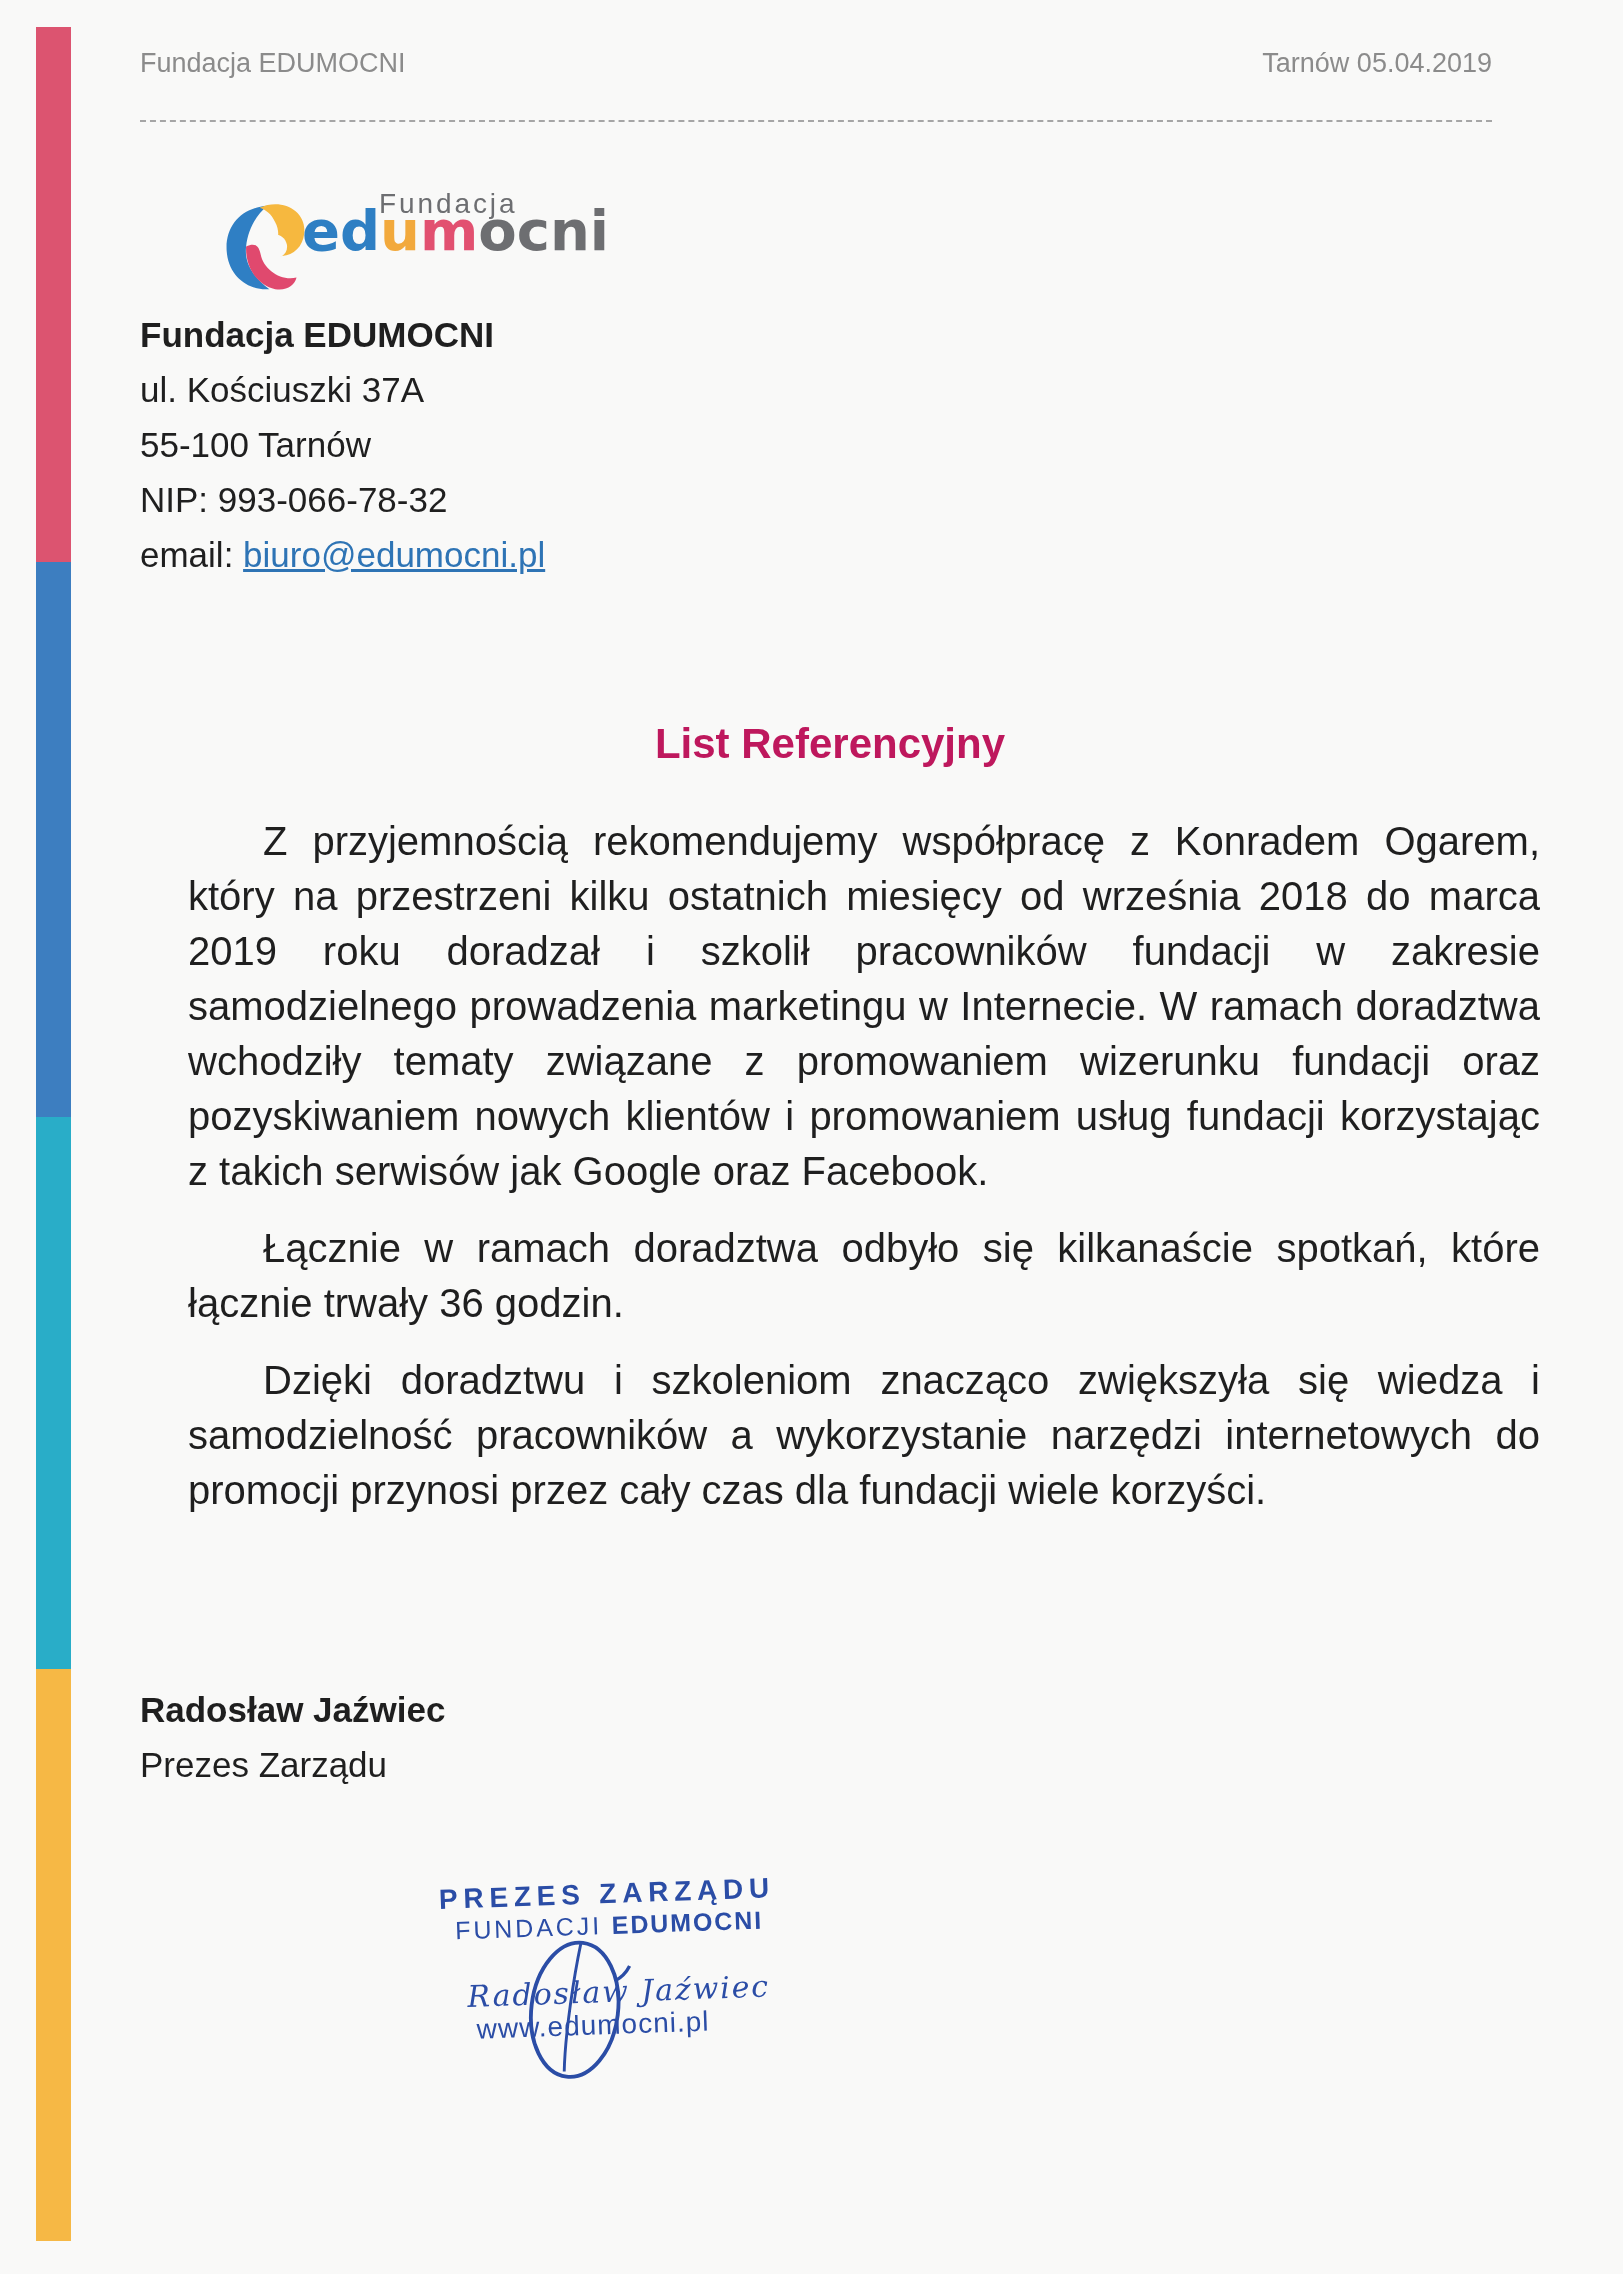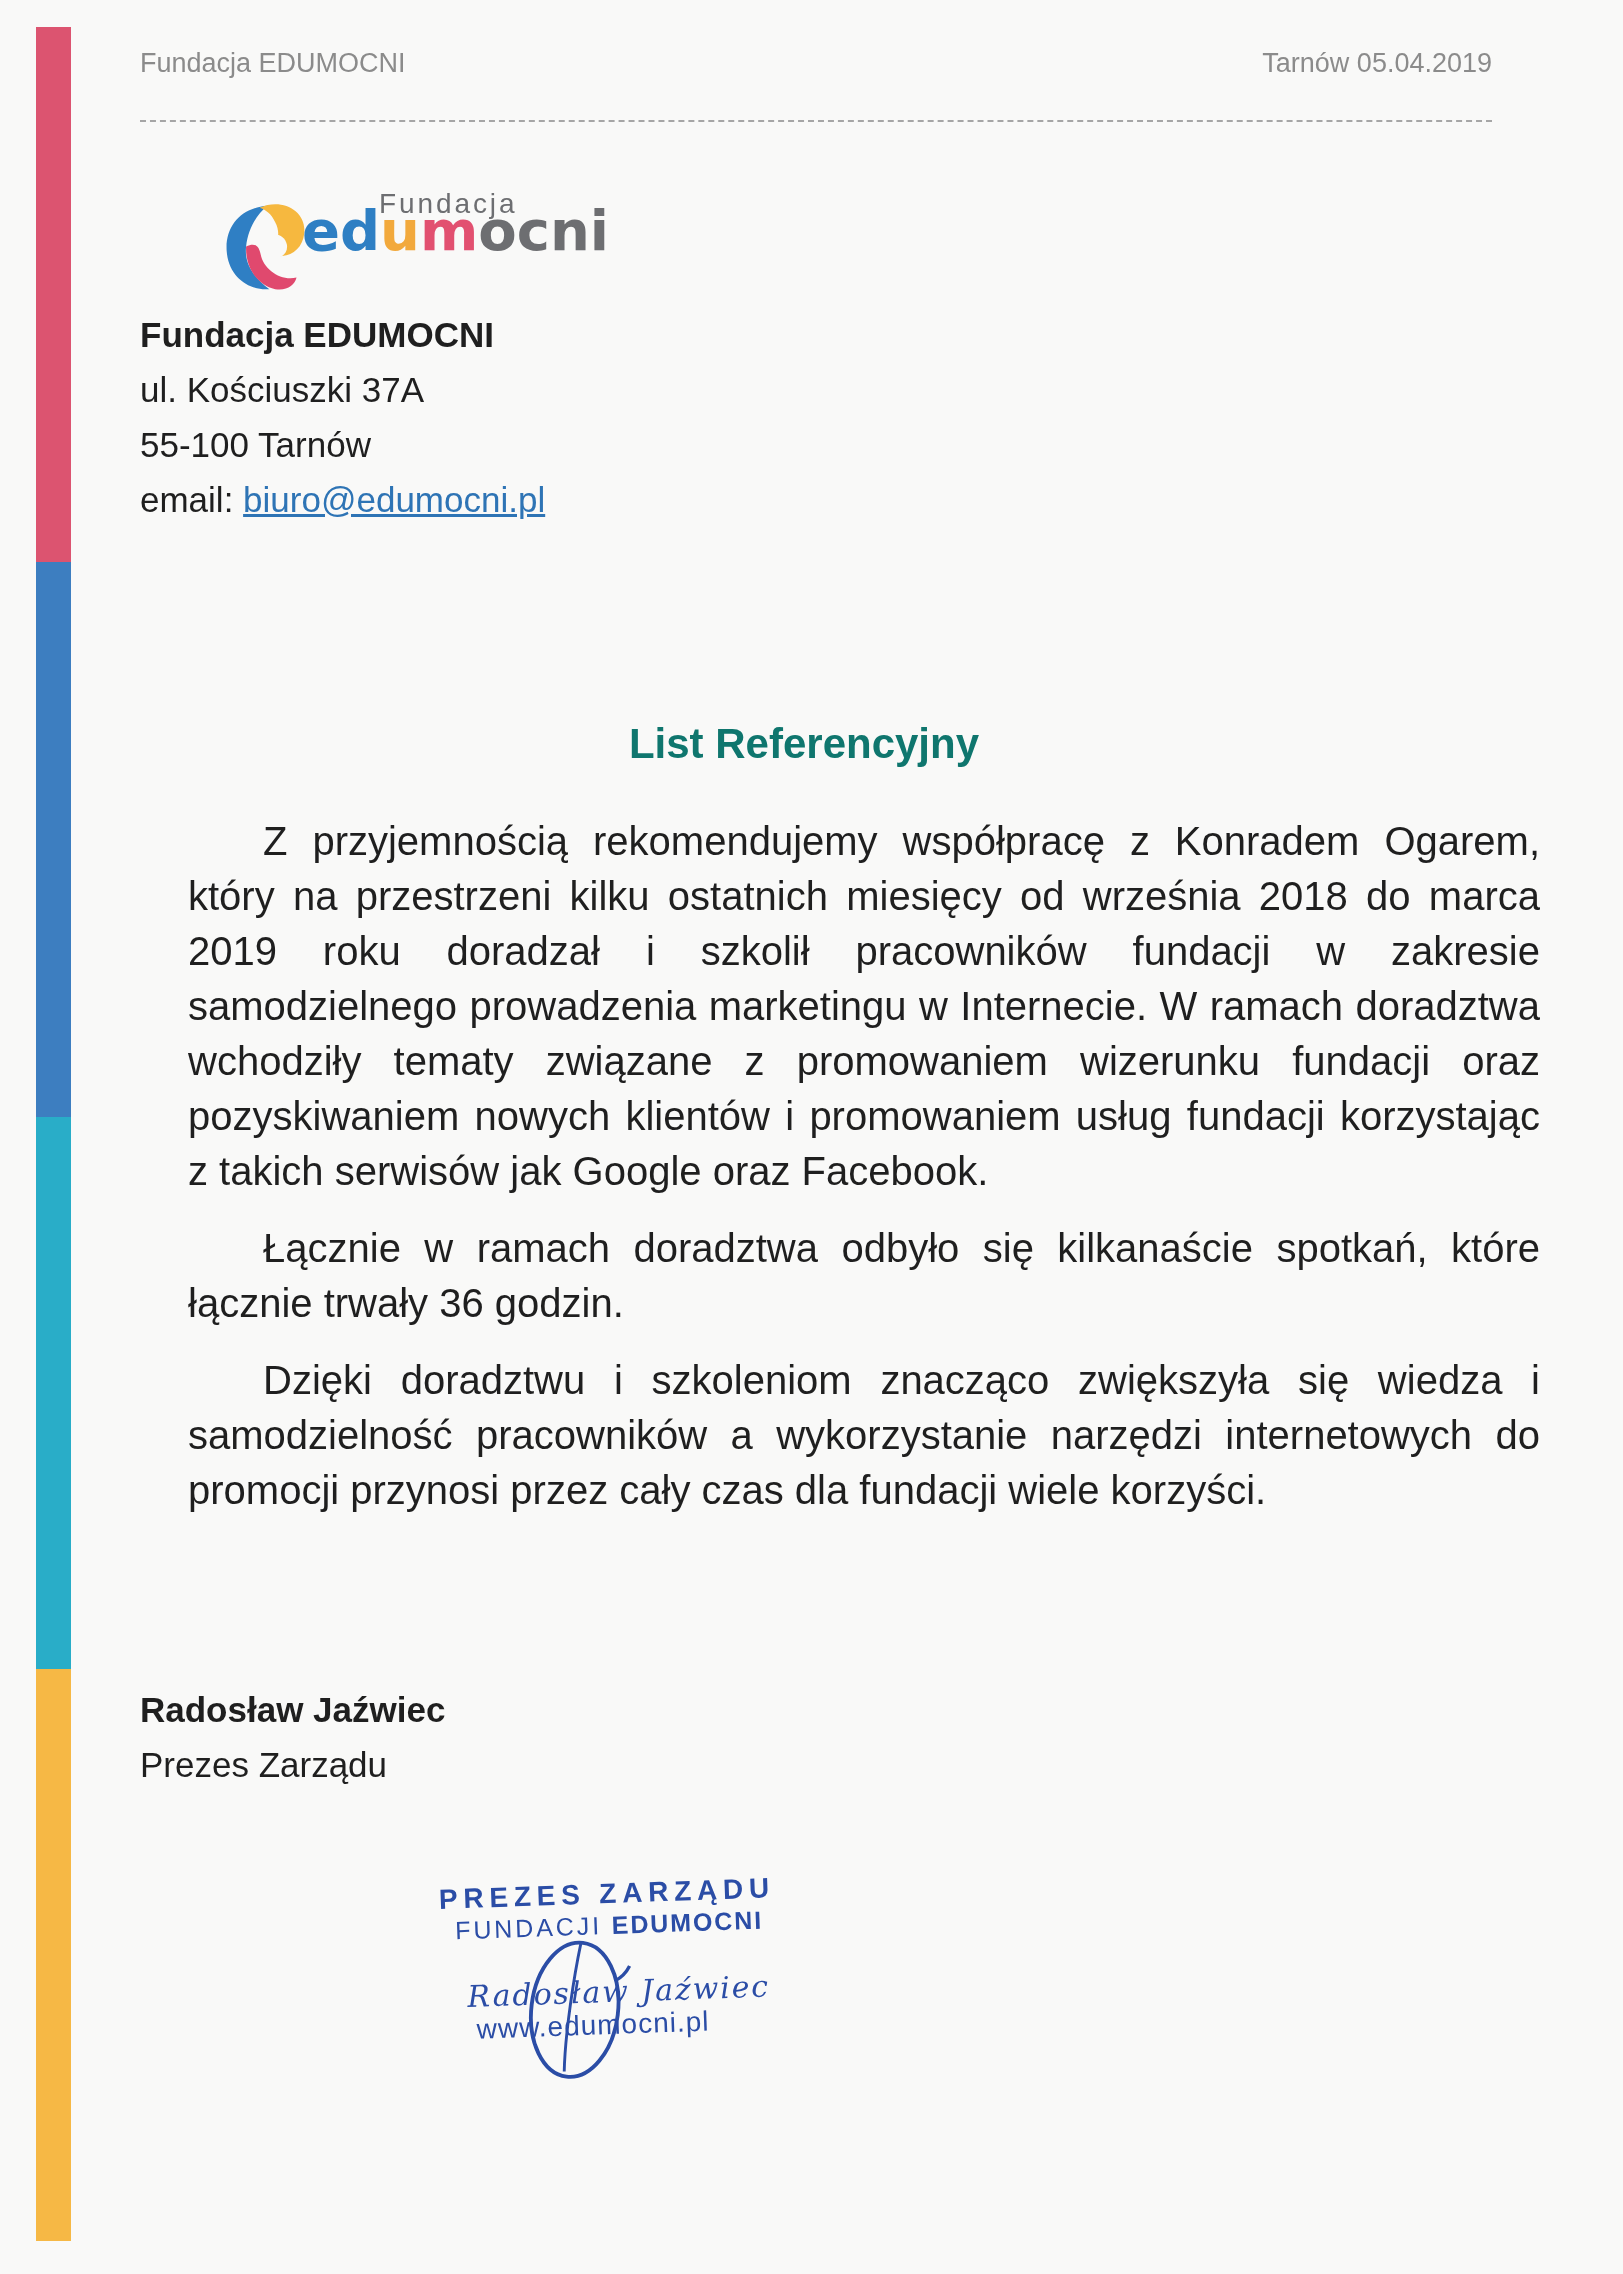--- a/index.html
+++ b/index.html
@@ -44,22 +44,22 @@
     font-size:56px;font-weight:bold;letter-spacing:0px;line-height:1;
   }
 
   
   .address{position:absolute;left:140px;top:307px;font-size:35px;line-height:55px;}
   .address .org{font-weight:bold;}
   .email-link{text-decoration:underline;cursor:pointer;}
 
   
   .doc-title{
-    position:absolute;left:128px;width:1352px;top:720px;
-    text-align:center;font-size:42px;font-weight:bold;color:#0f766e;
+    position:absolute;left:154px;width:1352px;top:720px;
+    text-align:center;font-size:42px;font-weight:bold;color:#be185d;
   }
 
   
   .body-text{
     position:absolute;left:140px;width:1352px;top:814px;
     font-size:40px;line-height:55px;text-align:justify;margin-left:48px;
   }
   .body-text p{margin:0 0 22px 0;text-indent:75px;}
 
   
@@ -117,20 +117,21 @@
       <path d="M46,40 C58,34 70,38 72,48 C74,58 64,64 54,62 C46,60 40,52 46,40 Z" fill="#f9f9f8"></path>
     </svg>
     <span class="logo-toplabel">Fundacja</span>
     <span class="logo-word"><span style="color: rgb(46, 127, 195);">e</span><span style="color: rgb(46, 127, 195);">d</span><span style="color: rgb(242, 169, 60);">u</span><span style="color: rgb(226, 80, 112);">m</span><span style="color: rgb(109, 110, 113);">ocni</span></span>
   </div>
 
   <div class="address">
     <div class="org">Fundacja EDUMOCNI</div>
     <div>ul. Kościuszki 37A</div>
     <div>55-100 Tarnów</div>
+    <div>NIP: 993-066-78-32</div>
     <div>
       <span>email: </span>
       <a class="email-link" style="color: rgb(46, 116, 181);">biuro@edumocni.pl</a>
     </div>
   </div>
 
   <div class="doc-title">List Referencyjny</div>
 
   <div class="body-text">
     <p>Z przyjemnością rekomendujemy współpracę z Konradem Ogarem, który na przestrzeni kilku ostatnich miesięcy od września 2018 do marca 2019 roku doradzał i szkolił pracowników fundacji w zakresie samodzielnego prowadzenia marketingu w Internecie. W ramach doradztwa wchodziły tematy związane z promowaniem wizerunku fundacji oraz pozyskiwaniem nowych klientów i promowaniem usług fundacji korzystając z takich serwisów jak Google oraz Facebook.</p>

